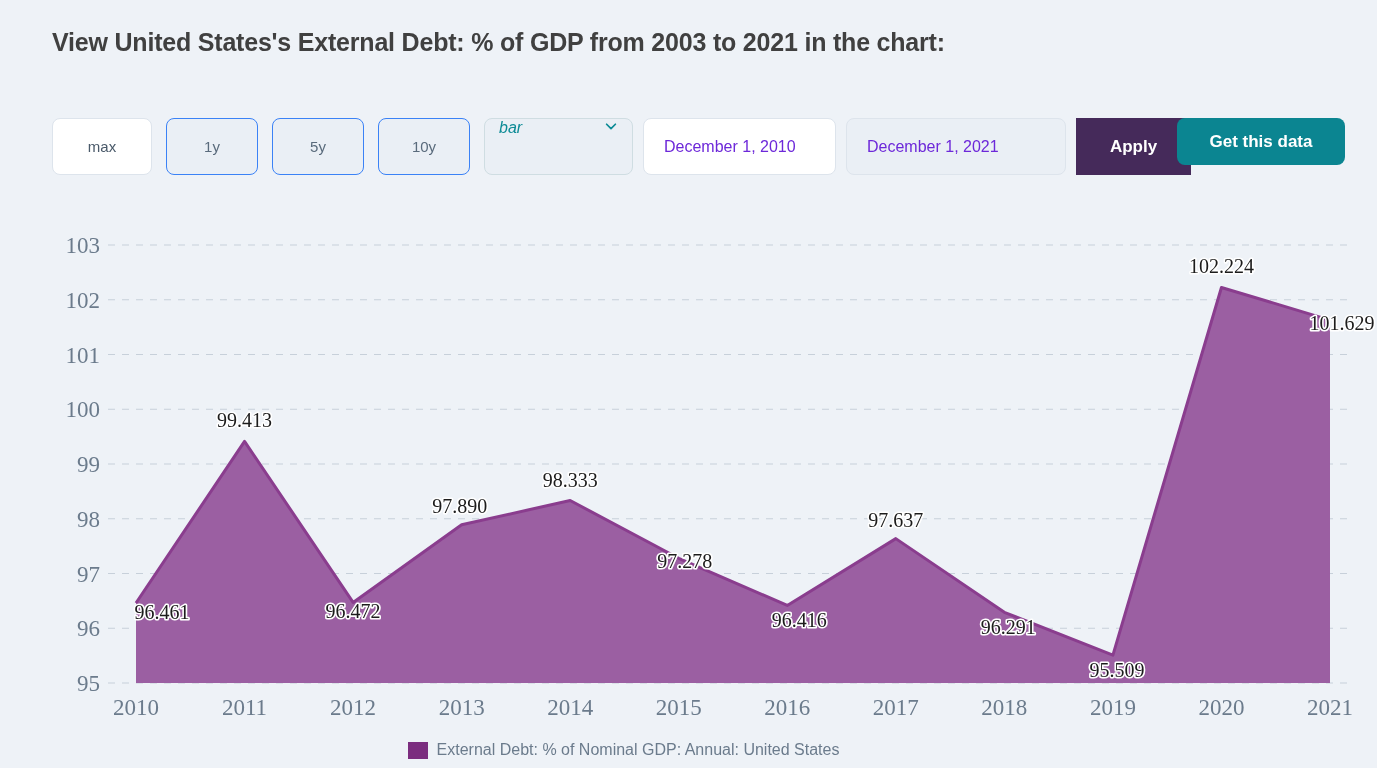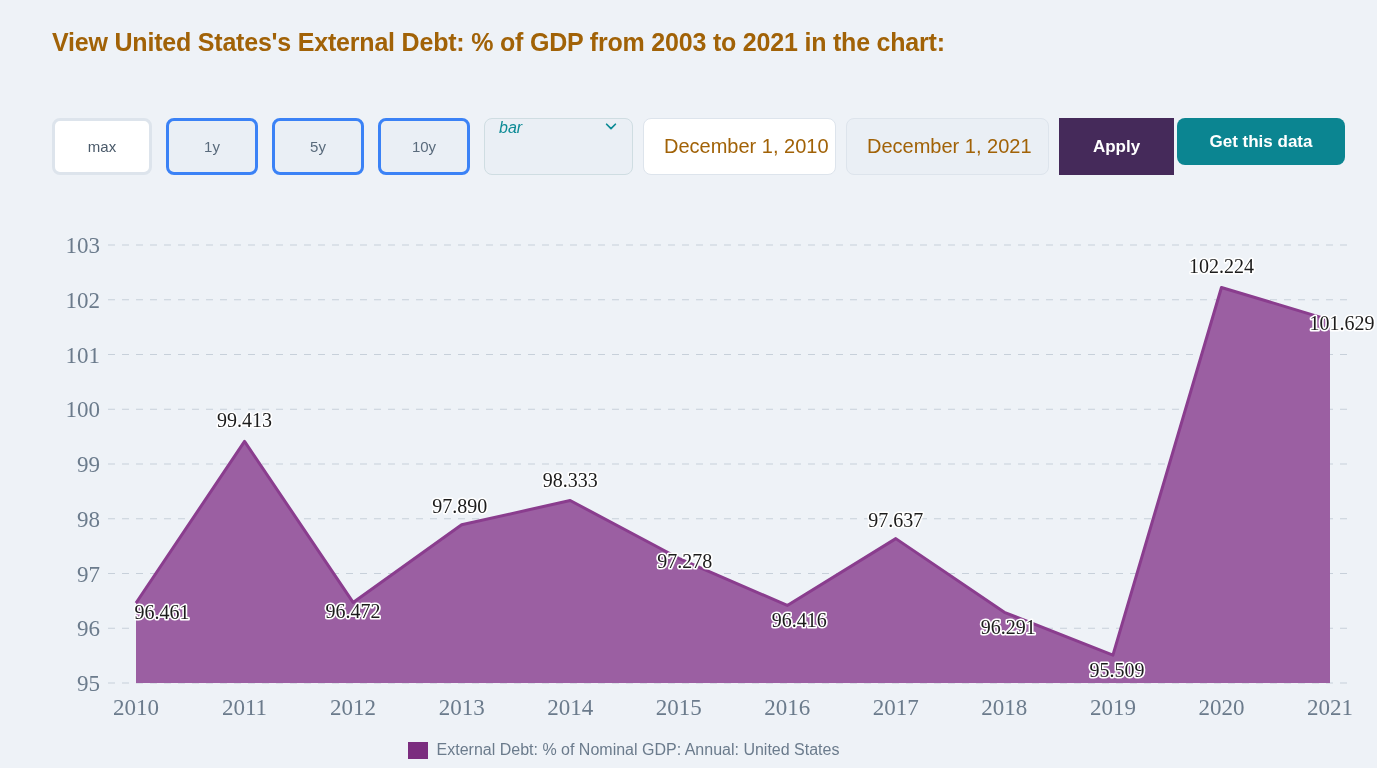--- a/index.html
+++ b/index.html
@@ -11,37 +11,37 @@
     overflow:hidden;
     position:relative;
   }
 
   
   #page-title {
     position:absolute;
     left:52px; top:28px;
     font-size:25px;
     font-weight:bold;
-    color:#a16207;
+    color:#404040;
     letter-spacing:-0.2px;
     white-space:nowrap;
   }
 
   
   #toolbar {
     position:absolute;
     left:52px; top:118px;
     height:57px;
     display:flex;
     align-items:stretch;
     gap:0px;
   }
   .range-btn {
     height:57px;
-    border:3px solid #3b82f6;
+    border:1px solid #3b82f6;
     border-radius:8px;
     background:#eaeff5;
     color:#5a6b7c;
     font-size:15px;
     display:flex; align-items:center; justify-content:center;
     margin-right:14px;
     cursor:pointer;
     user-select:none;
   }
   .range-btn.w-max { width:100px; }
@@ -66,28 +66,28 @@
     flex:1;
   }
   .chev { width:14px; height:14px; display:block; }
 
   .date-field {
     height:57px;
     border:1px solid #dde4ec;
     border-radius:8px;
     display:flex; align-items:center;
     padding:0 20px;
-    font-size:20px;
-    color:#a16207;
+    font-size:16px;
+    color:#6d28d9;
     margin-right:10px;
     cursor:text;
     white-space:nowrap;
   }
   .date-field.primary { background:#ffffff; width:193px; }
-  .date-field.secondary { background:#eaeff5; width:203px; }
+  .date-field.secondary { background:#eaeff5; width:220px; }
 
   #apply-button {
     width:115px; height:57px;
     background:#452a5a;
     color:#ffffff;
     border:none;
     border-radius:0;
     font-size:17px;
     font-weight:bold;
     font-family:"Liberation Sans", sans-serif;

